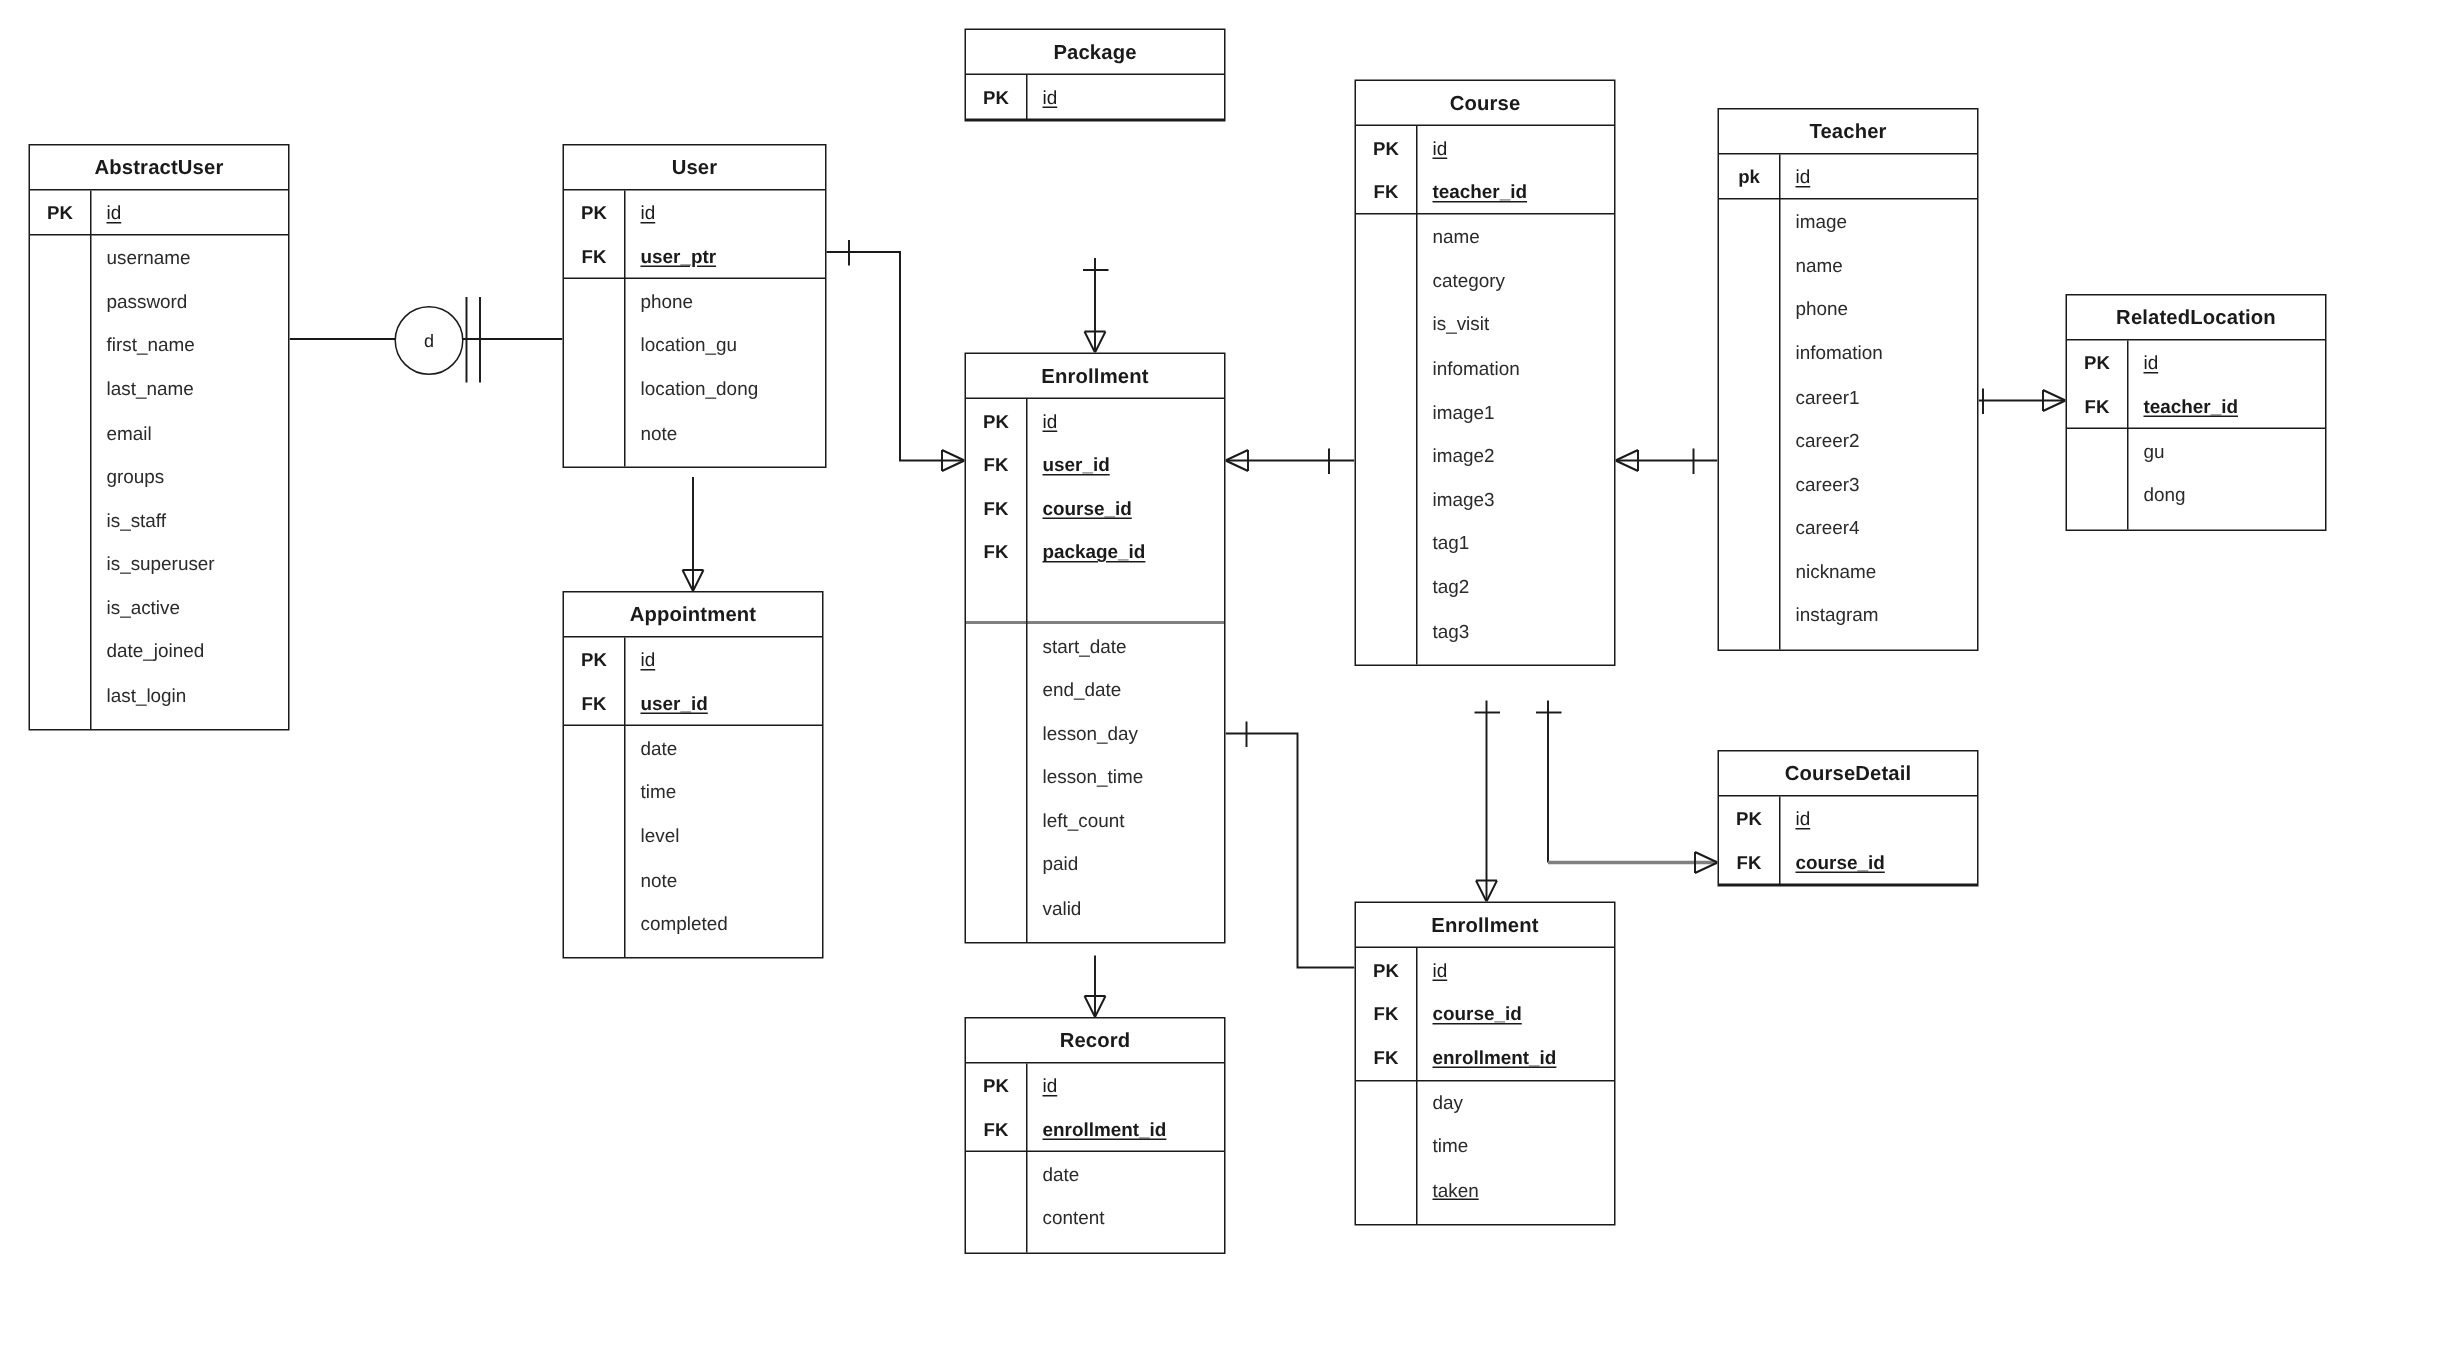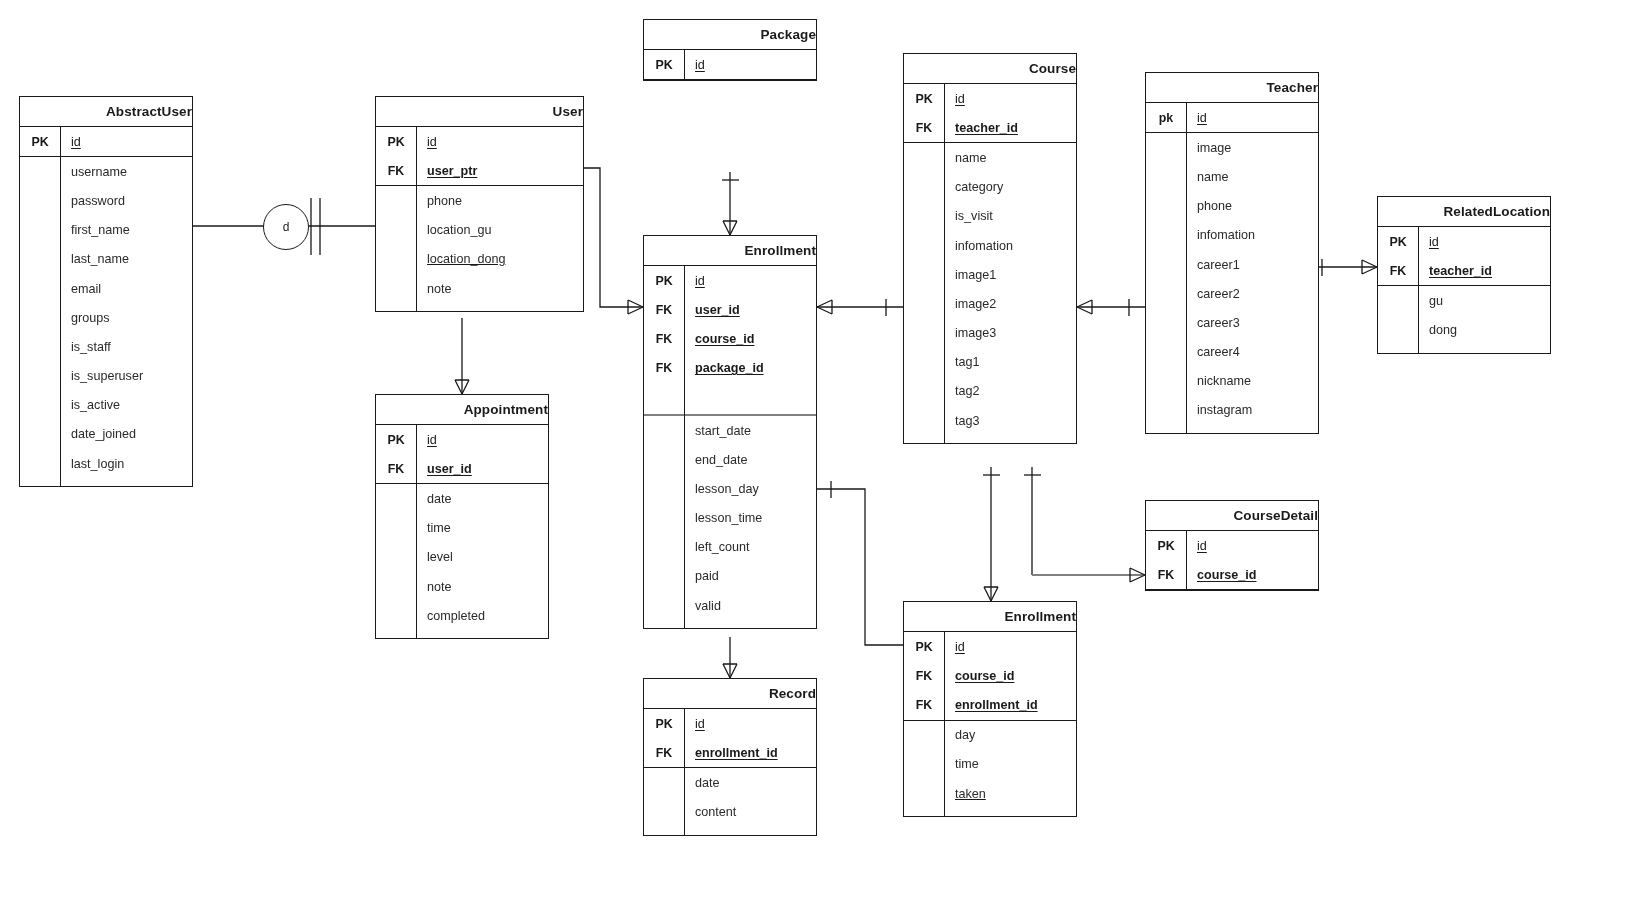--- a/index.html
+++ b/index.html
@@ -12,21 +12,21 @@
   #edges{position:absolute;left:0;top:0;width:1631px;height:906px;pointer-events:none;}
 
   .entity{
     position:absolute;
     background:#ffffff;
     border:1.3px solid #1a1a1a;
     box-sizing:border-box;
   }
   .ent-title{
     height:30px;line-height:30px;
-    text-align:right;
+    text-align:center;
     font-size:13.5px;
     font-weight:600;
     border-bottom:1.3px solid #1a1a1a;
     box-sizing:border-box;
     letter-spacing:.1px;
   }
   .ent-body{position:relative;}
   .keysect{position:relative;}
   .attrsect{position:relative;}
   .sep{border-bottom:1.3px solid #1a1a1a;}
@@ -204,21 +204,21 @@
               <span class="nm">date_joined</span>
             </div>
             <div class="row attr" style="height: 29.2px;">
               <span class="kc" style="width: 40px;"></span>
               <span class="nm">last_login</span>
             </div>
             <div style="height: 8px;"></div>
           </div>
         </div>
       </div>
-      <div class="entity" style="left: 375px; top: 96px; width: 209px;">
+      <div class="entity" style="left: 375px; top: 96px; width: 176px;">
         <div class="ent-title">User</div>
         <div class="ent-body">
           <div class="vline" style="left: 40px;"></div>
           <div class="keysect sep">
             <div class="row keyrow pk-id" style="height: 29.2px;">
               <span class="kc" style="width: 40px;">PK</span>
               <span class="nm">id</span>
             </div>
             <div class="row keyrow" style="height: 29.2px;">
               <span class="kc" style="width: 40px;">FK</span>
@@ -227,21 +227,21 @@
           </div>
           <div class="attrsect">
             <div class="row attr" style="height: 29.2px;">
               <span class="kc" style="width: 40px;"></span>
               <span class="nm">phone</span>
             </div>
             <div class="row attr" style="height: 29.2px;">
               <span class="kc" style="width: 40px;"></span>
               <span class="nm">location_gu</span>
             </div>
-            <div class="row attr" style="height: 29.2px; text-decoration: underline;">
+            <div class="row attr" style="height: 29.2px;">
               <span class="kc" style="width: 40px;"></span>
               <span class="nm">location_dong</span>
             </div>
             <div class="row attr" style="height: 29.2px;">
               <span class="kc" style="width: 40px;"></span>
               <span class="nm">note</span>
             </div>
             <div style="height: 8px;"></div>
           </div>
         </div>

